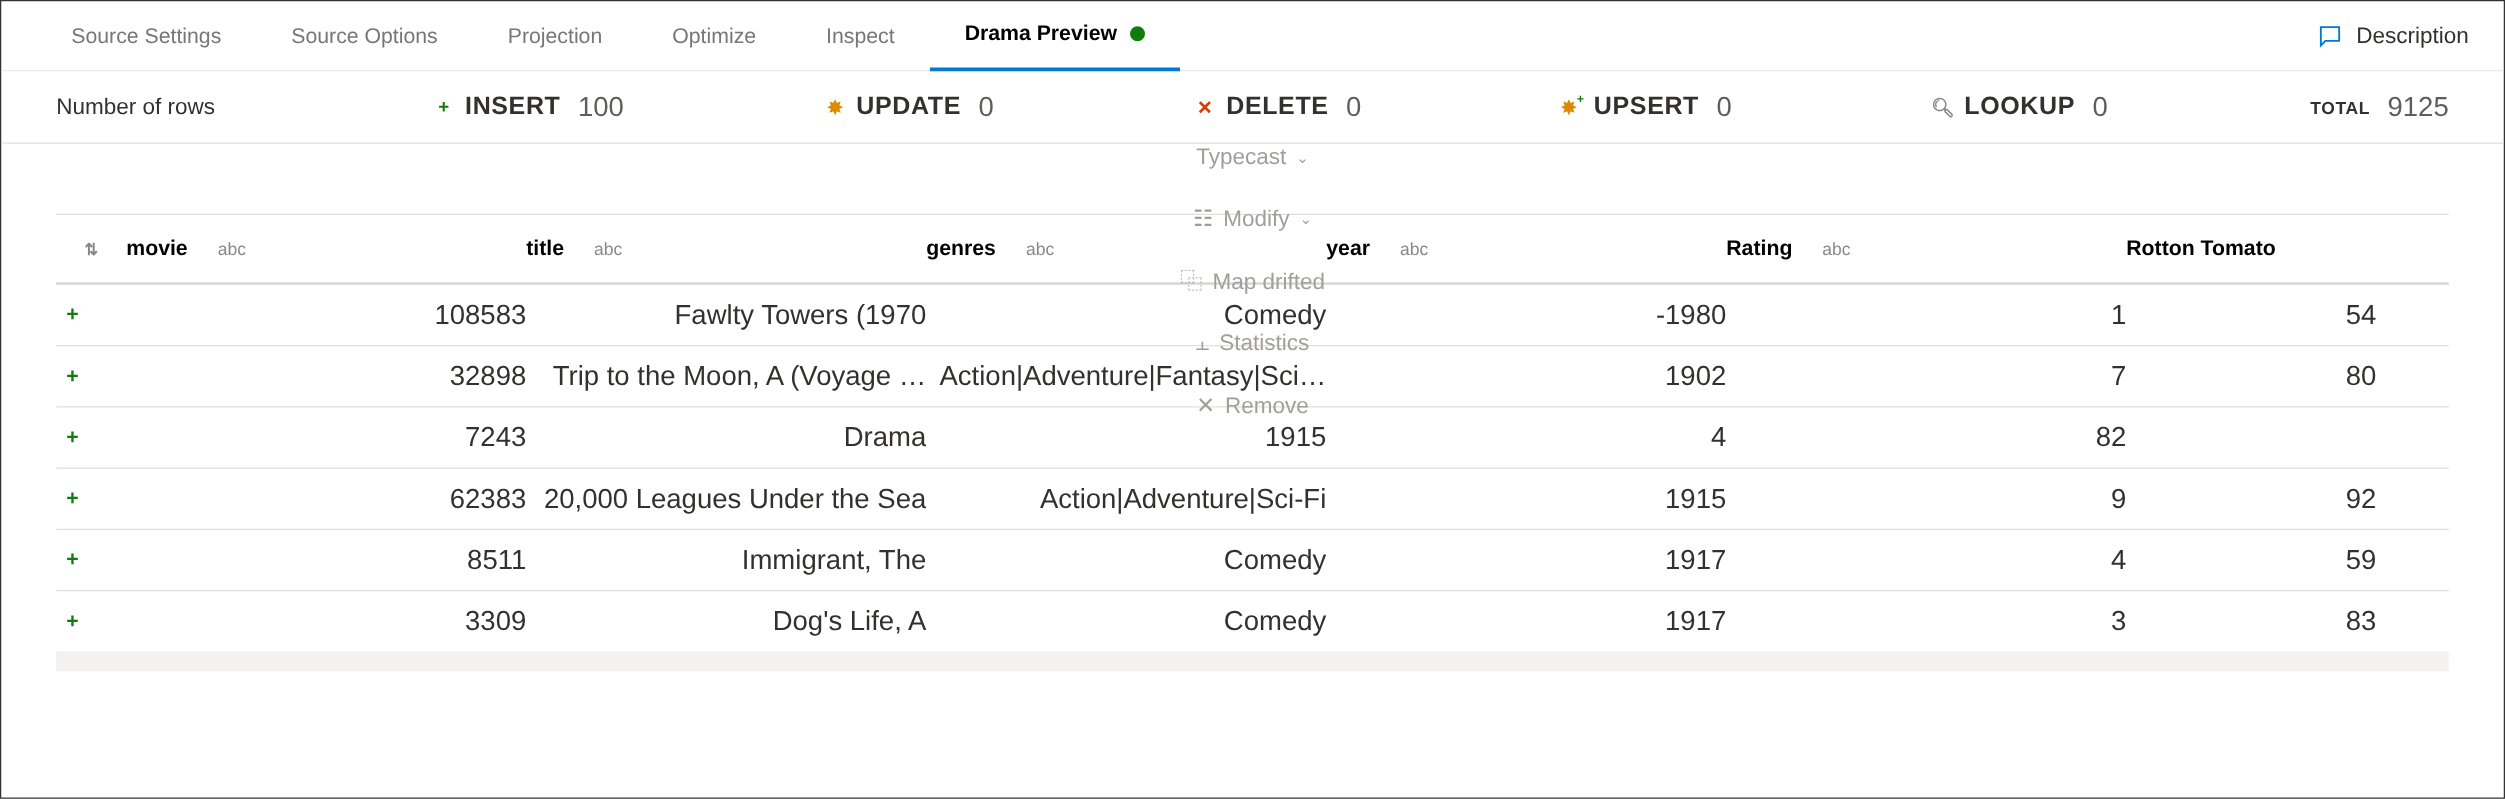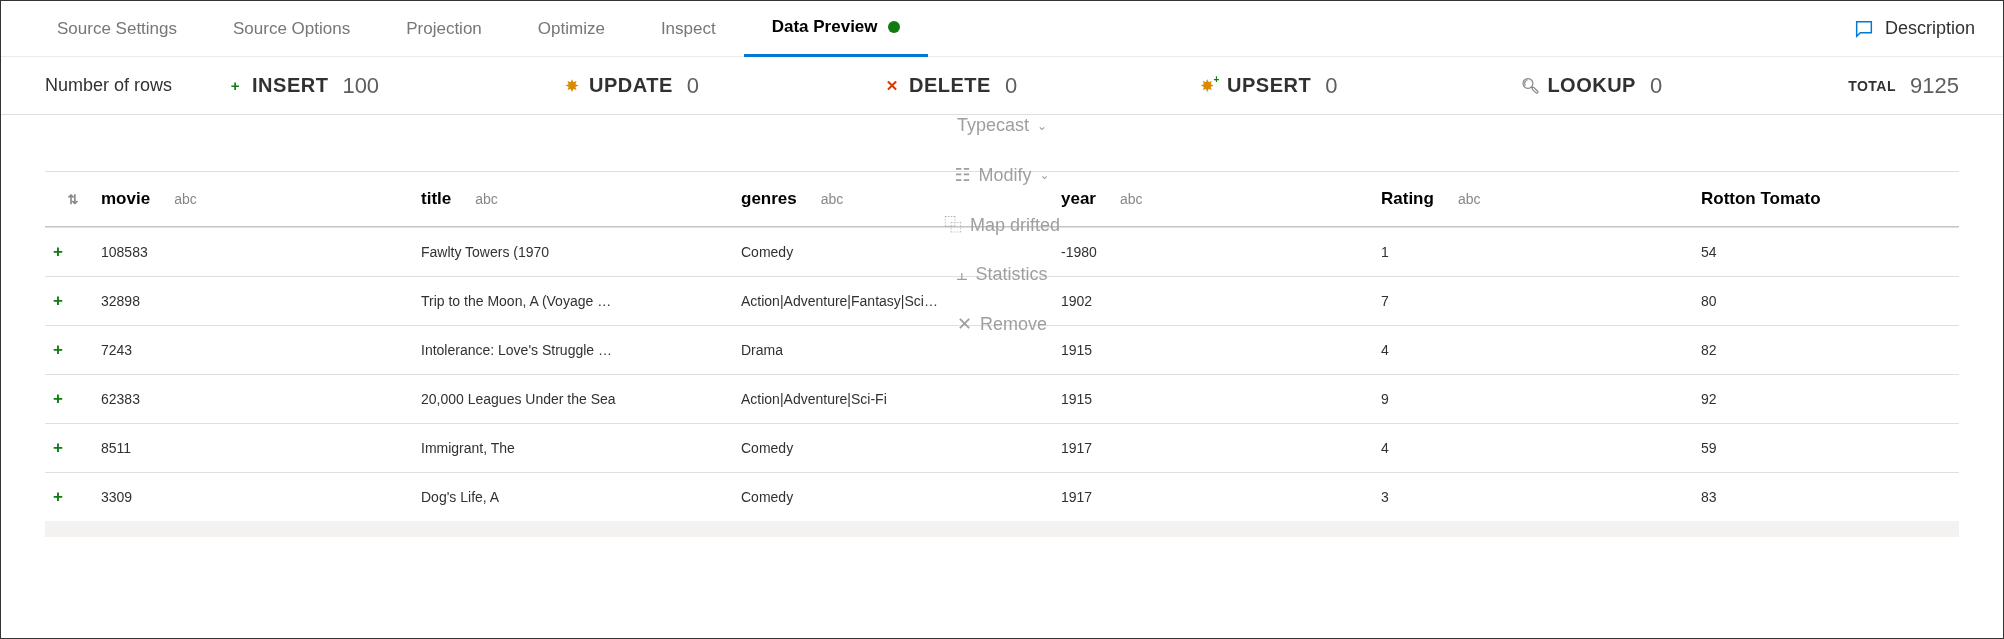--- a/index.html
+++ b/index.html
@@ -49,21 +49,21 @@
 
   
   .statsbar {
     display: flex;
     align-items: center;
     height: 58px;
     border-bottom: 1px solid #e1dfdd;
     padding: 0 44px 0 44px;
     gap: 56px;
   }
-  .statsbar .rowlabel { font-size: 18px; color: #323130; }
+  .statsbar .rowlabel { font-size: 18px; color: #323130; margin-right: 120px;}
   .stat {
     display: flex; align-items: center; gap: 10px;
     font-size: 15px;
   }
   .stat .stat-icon { width: 14px; height: 14px; display:flex; align-items:center; justify-content:center; font-weight:bold;}
   .stat .stat-key {
     font-weight: 700; letter-spacing: 0.5px; color: #323130;
     text-transform: uppercase; font-size: 20px; text-align: right;
   }
   .stat .stat-val { font-size: 22px; color: #605e5c; margin-left: 4px; }
@@ -98,21 +98,21 @@
   .gridhead {
     font-weight:700; color:#000; height:56px;
     border-top:1px solid #e1dfdd;
     border-bottom:1px solid #c8c6c4;
   }
   .gridhead .col { display:flex; align-items:center; gap:24px; }
   .type-badge {
     font-size:14px; font-weight:400; color:#888;
   }
   .sort-icon { color:#888; font-size:13px; text-align:center;}
-  .gridrow .cell { white-space:nowrap; overflow:hidden; text-overflow:ellipsis; font-size:14px;}
+  .gridrow .cell { white-space:nowrap; overflow:hidden; text-overflow:ellipsis; font-size:22px;text-align:right;}
   .gridrow .row-icon { color:#107c10; font-weight:700; text-align:left; padding-left:8px;}
   .grid-scroll {
     height:16px; background:#f3f2f1; margin-top:0px;
   }
 </style>
 </head>
 <body>
 
 <div class="tabbar">
   <div class="tab">
@@ -124,21 +124,21 @@
   <div class="tab">
     <span>Projection</span>
   </div>
   <div class="tab">
     <span>Optimize</span>
   </div>
   <div class="tab">
     <span>Inspect</span>
   </div>
   <div class="tab active">
-    <span>Data Preview</span>
+    <span>Drama Preview</span>
     <span class="dot"></span>
   </div>
   <div class="spacer"></div>
   <div class="desc-link">
     <svg width="22" height="22" viewBox="0 0 24 24" fill="none" stroke-width="1.6">
       <path d="M4 4h16v12H8l-4 4V4z"></path>
     </svg>
     <span>Description</span>
   </div>
 </div>
@@ -253,21 +253,20 @@
         <div class="cell">32898</div>
         <div class="cell">Trip to the Moon, A (Voyage …</div>
         <div class="cell">Action|Adventure|Fantasy|Sci…</div>
         <div class="cell">1902</div>
         <div class="cell">7</div>
         <div class="cell">80</div>
       </div>
       <div class="gridrow">
         <div class="row-icon">+</div>
         <div class="cell">7243</div>
-        <div class="cell">Intolerance: Love's Struggle …</div>
         <div class="cell">Drama</div>
         <div class="cell">1915</div>
         <div class="cell">4</div>
         <div class="cell">82</div>
       </div>
       <div class="gridrow">
         <div class="row-icon">+</div>
         <div class="cell">62383</div>
         <div class="cell">20,000 Leagues Under the Sea</div>
         <div class="cell">Action|Adventure|Sci-Fi</div>

